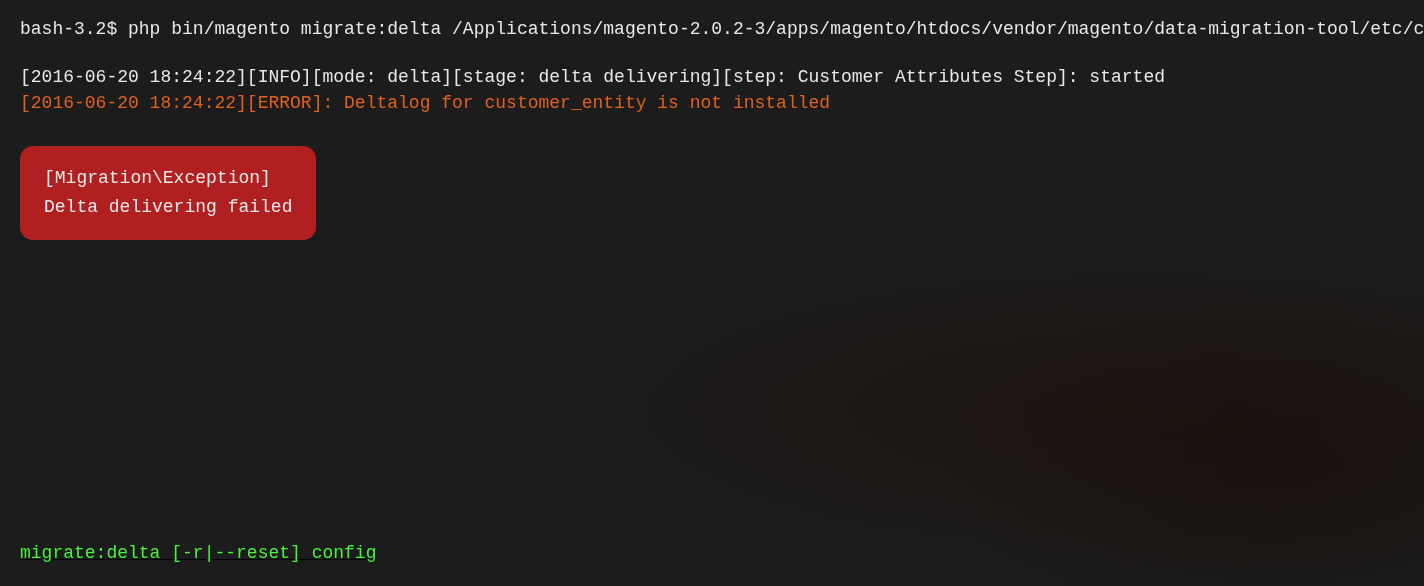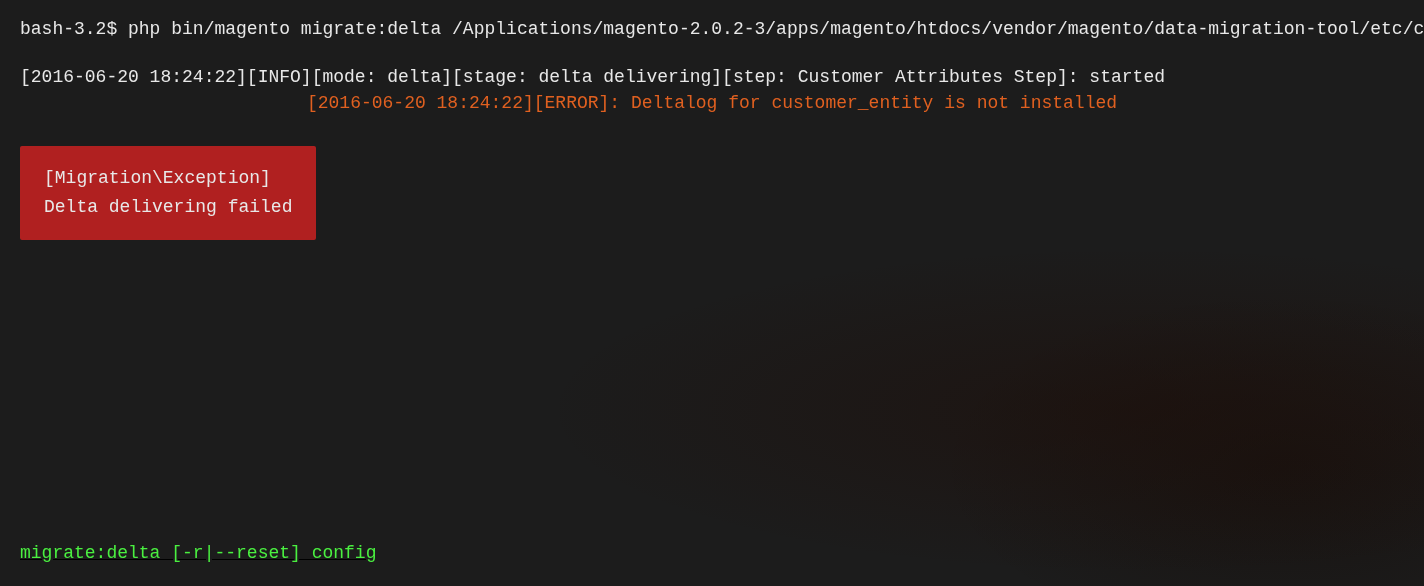--- a/index.html
+++ b/index.html
@@ -52,34 +52,33 @@
     .line-white {
       color: #e8e8e8;
     }
 
     .line-green {
       color: #4af040;
     }
 
     .line-orange {
       color: #e06020;
-      text-align: center;
     }
 
     .blank {
       height: 22px;
     }
 
     .error-box {
       display: inline-block;
       background-color: #b02020;
       padding: 18px 24px;
       margin-top: 8px;
       margin-bottom: 8px;
-      border-radius: 2px;
+      border-radius: 13px;
     }
 
     .error-box-line {
       color: #e8e8e8;
       font-family: 'Courier New', Courier, monospace;
       font-size: 18px;
       line-height: 1.6;
       white-space: pre;
       display: block;
     }

